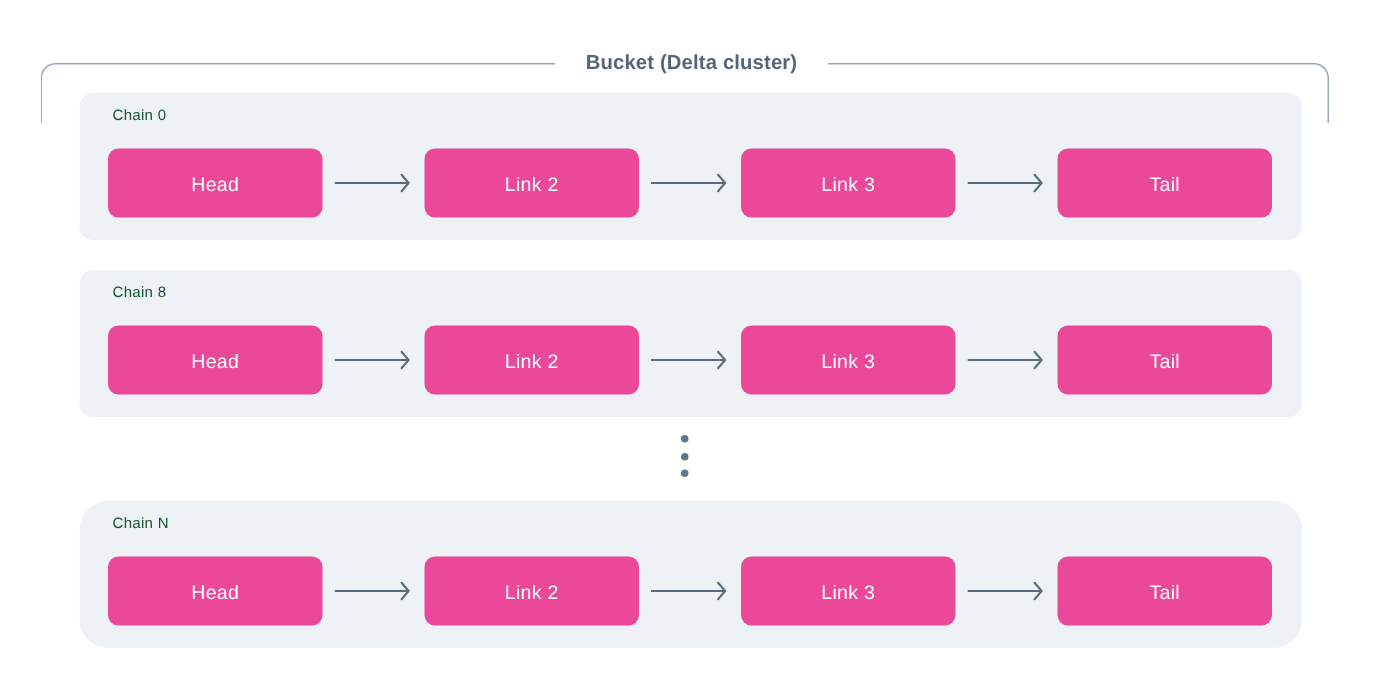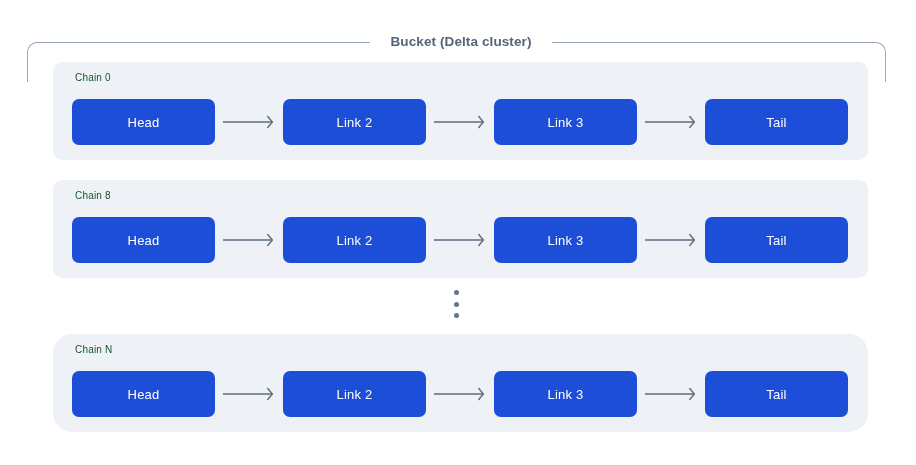--- a/index.html
+++ b/index.html
@@ -87,21 +87,21 @@
     width: 776px;
     height: 46px;
     display: flex;
     align-items: center;
   }
 
   .node {
     width: 143px;
     height: 46px;
     flex: 0 0 143px;
-    background: #1d4ed8;
+    background: #ec4899;
     border-radius: 7px;
     color: #ffffff;
     font-size: 13px;
     display: flex;
     align-items: center;
     justify-content: center;
     letter-spacing: 0.2px;
     box-sizing: border-box;
   }
 

